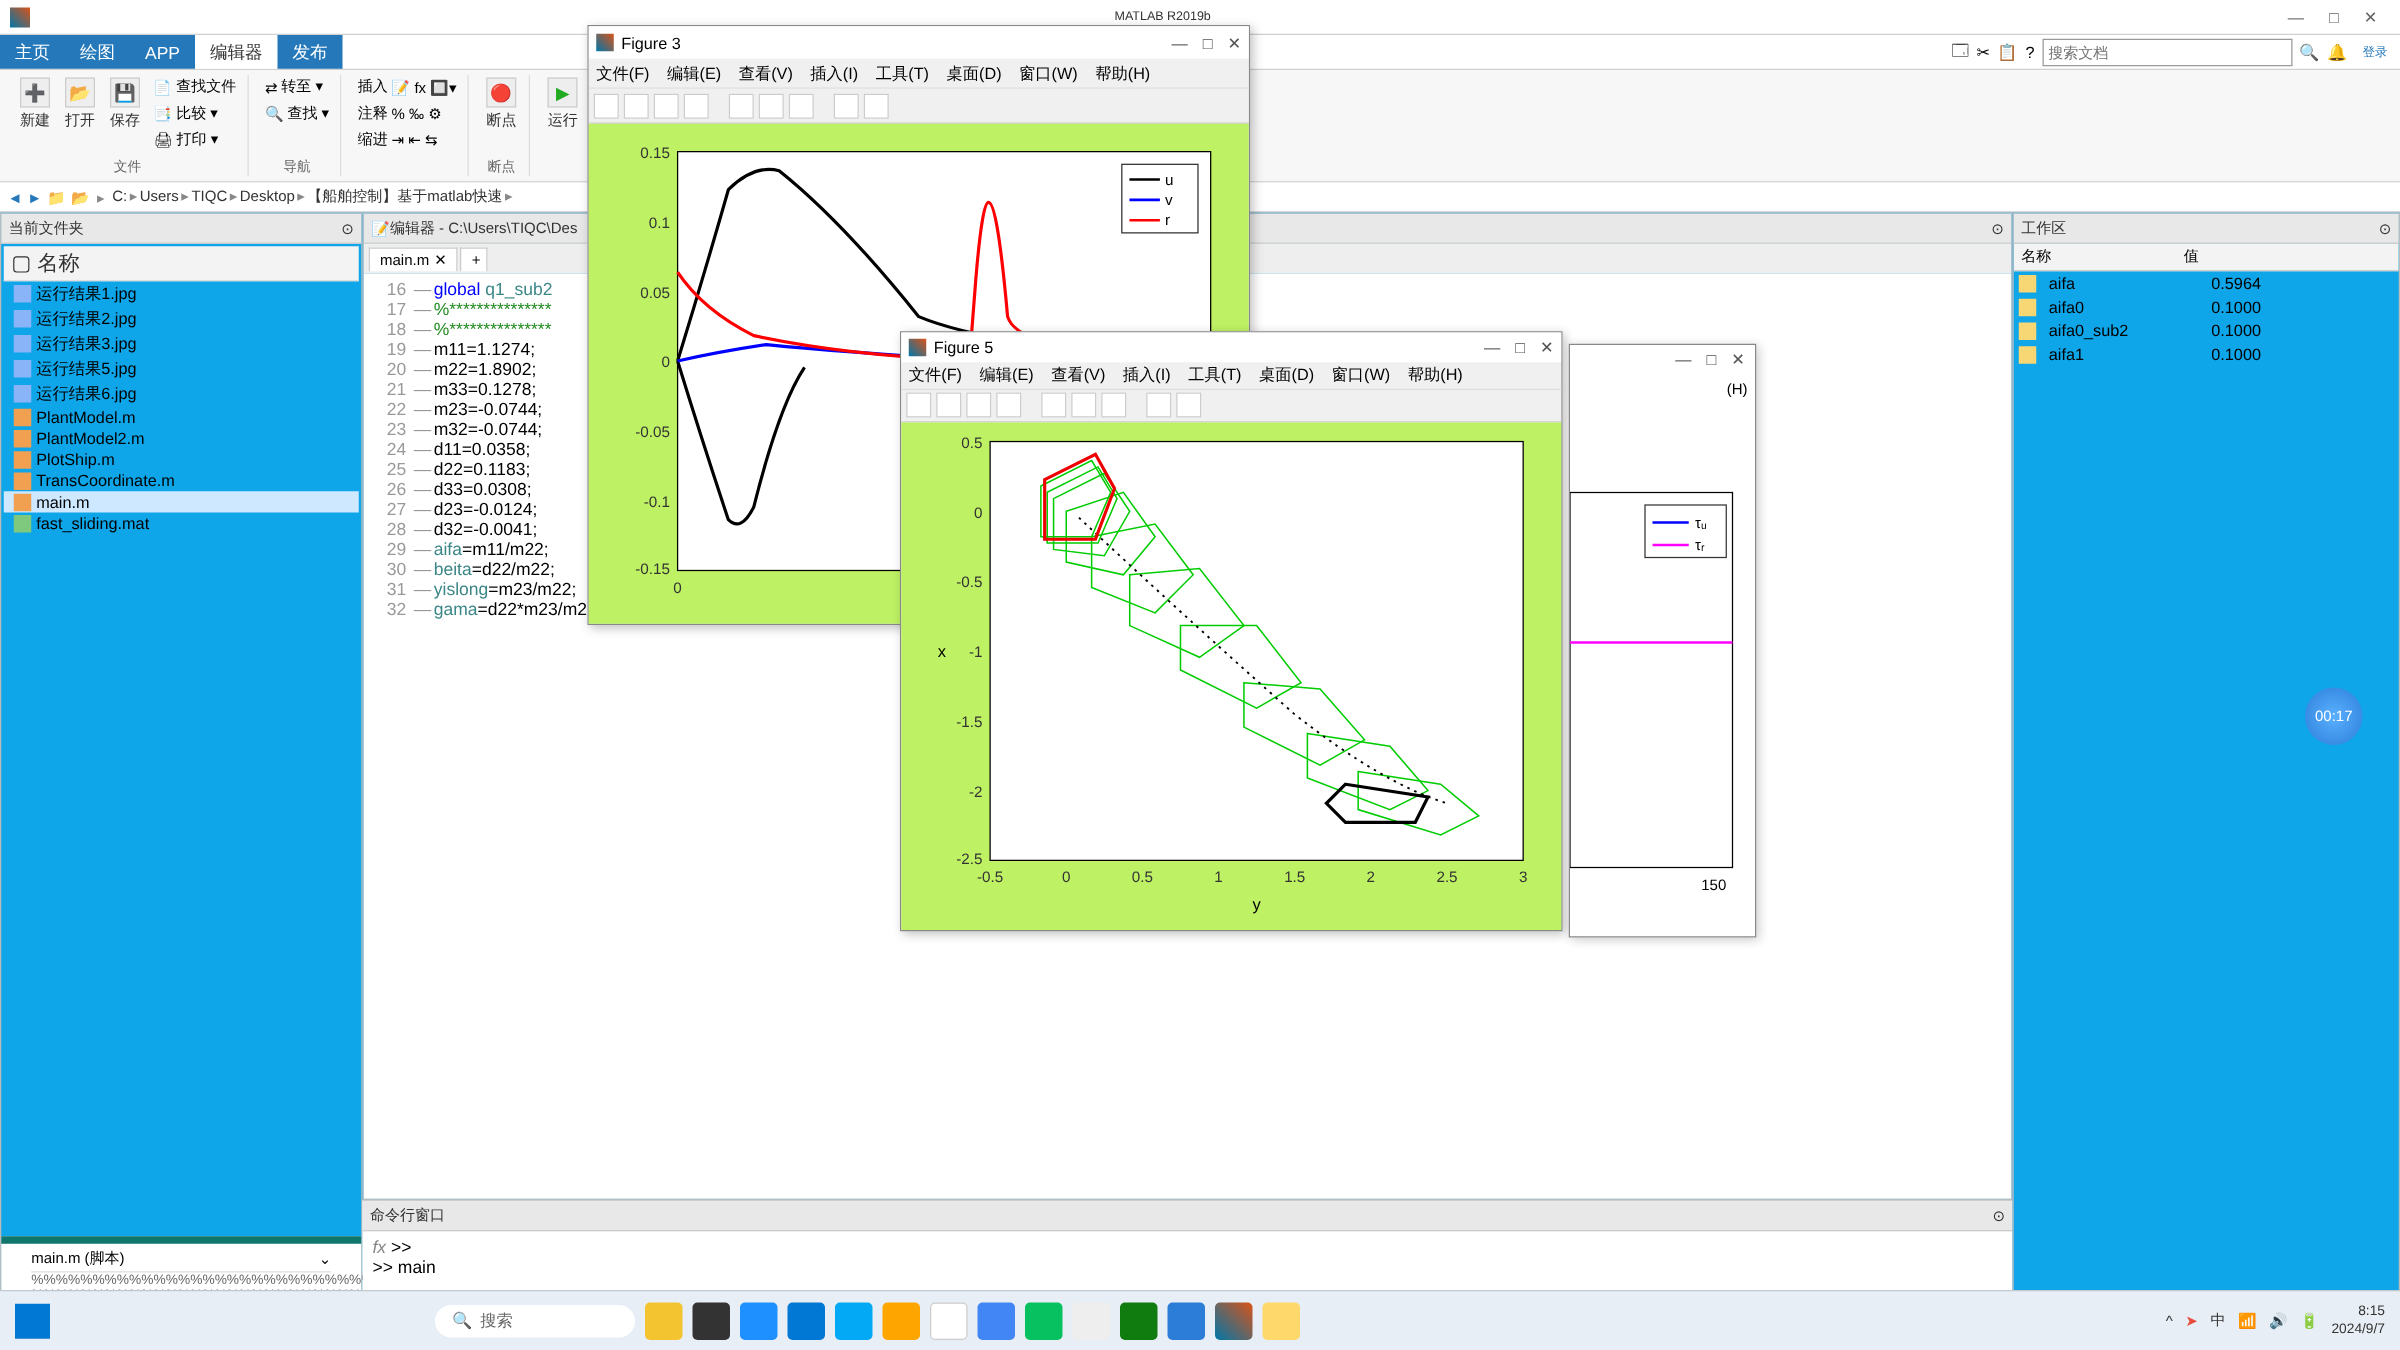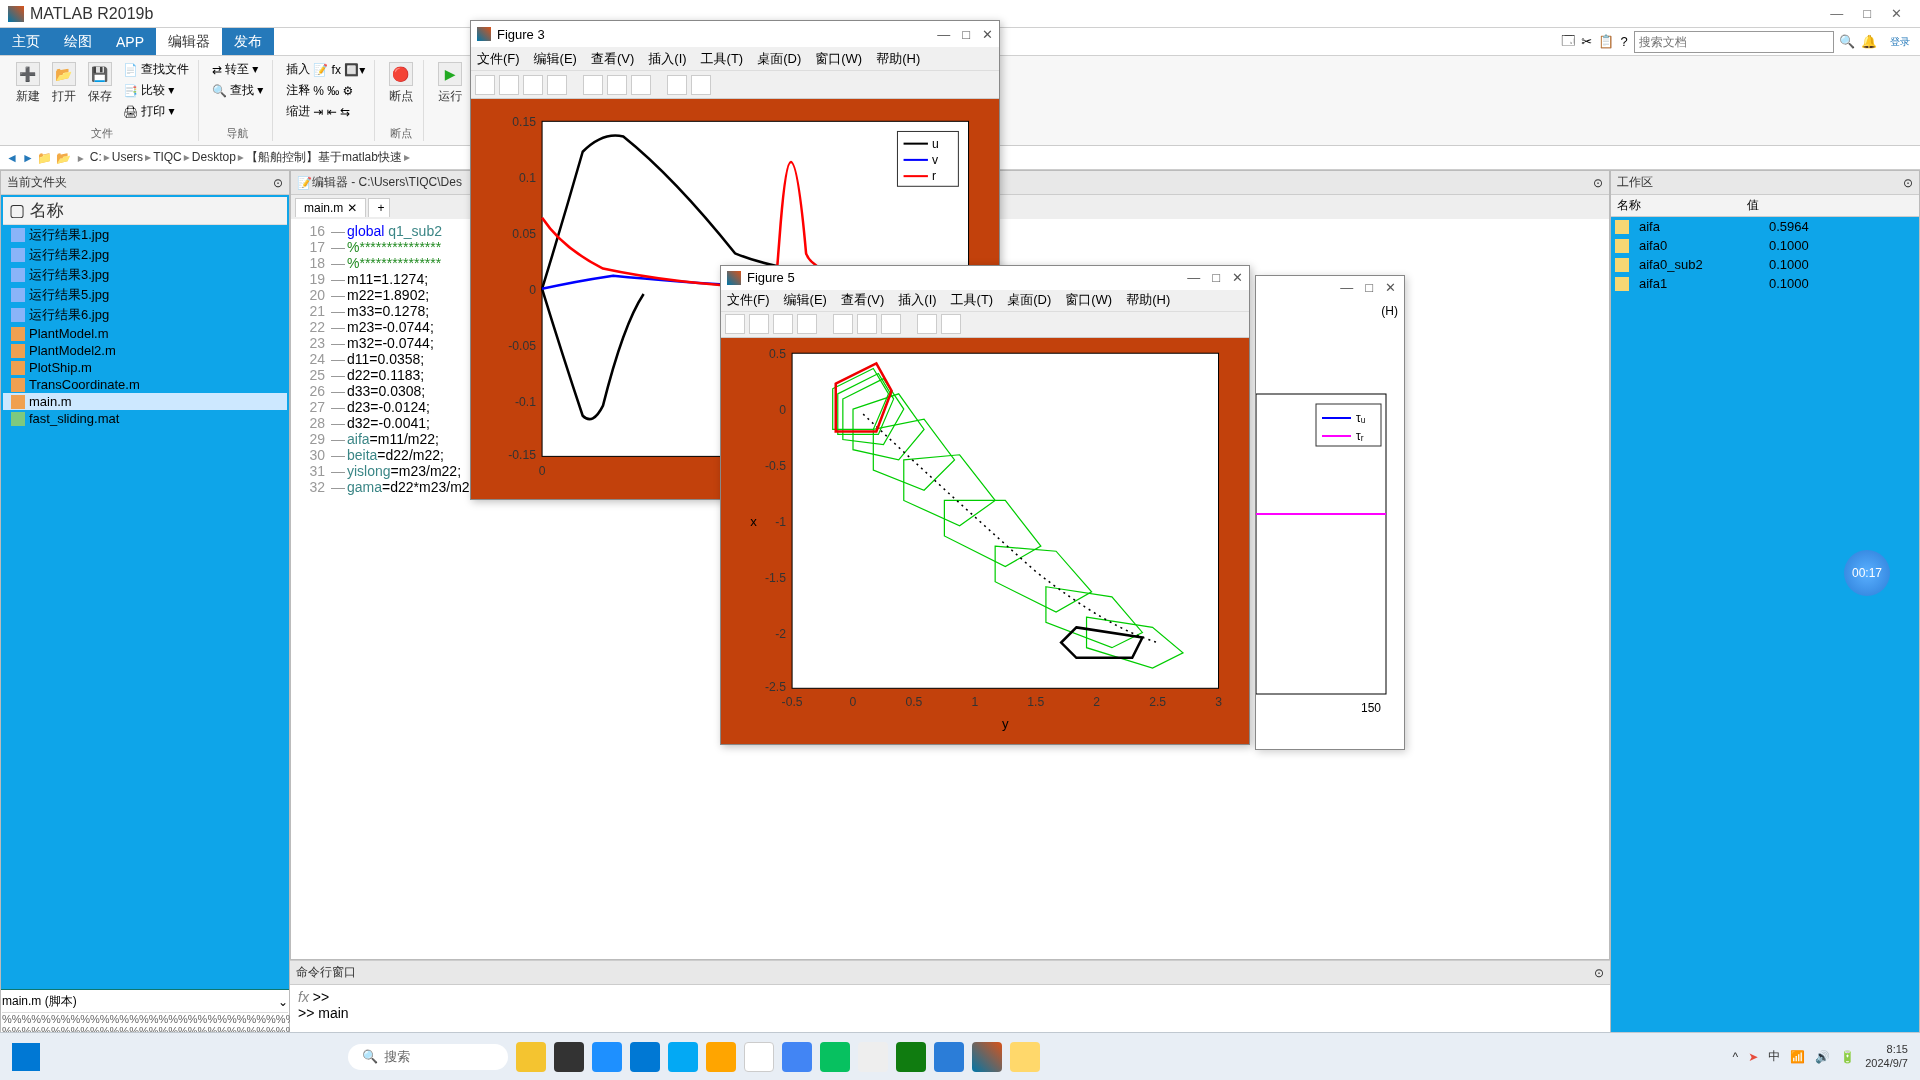--- a/index.html
+++ b/index.html
@@ -1,21 +1,21 @@
 <!DOCTYPE html>
 <html><head>
 <meta charset="utf-8">
 <style>
 * { margin: 0; padding: 0; box-sizing: border-box; font-family: "Microsoft YaHei", Arial, sans-serif; }
 body { width: 1920px; height: 1080px; background: #f0f0f0; position: relative; overflow: hidden; font-size: 13px; }
 
 
 .titlebar { height: 28px; background: #fff; display: flex; align-items: center; padding: 0 8px; border-bottom: 1px solid #d0d0d0; }
 .titlebar .logo { width: 16px; height: 16px; background: linear-gradient(45deg,#0076a8,#d95319); margin-right: 6px; }
-.titlebar .title { flex: 1; font-size: 16px; color: #333; }
+.titlebar .title { flex: 1; font-size: 10px; color: #333; text-align: center; }
 .titlebar .winbtns { display: flex; gap: 20px; margin-right: 10px; color: #666; }
 
 
 .ribbon-tabs { height: 28px; background: #fff; display: flex; align-items: stretch; border-bottom: 1px solid #d0d0d0; }
 .ribbon-tab { padding: 0 12px; display: flex; align-items: center; color: #fff; background: #2579ba; font-size: 14px; cursor: pointer; }
 .ribbon-tab.active { background: #fff; color: #333; }
 .ribbon-right { margin-left: auto; display: flex; align-items: center; gap: 6px; padding-right: 10px; }
 .searchbox { width: 200px; height: 22px; border: 1px solid #999; padding: 0 4px; font-size: 12px; }
 .login-link { color: #2579ba; font-size: 10px; margin-left: 6px; }
 
@@ -64,21 +64,21 @@
 .code-text { flex: 1; }
 .kw { color: #0000ff; }
 .com { color: #228b22; }
 .id { color: #3b8686; }
 
 
 .cmdwin { height: 90px; border-top: 1px solid #ccc; background: #fff; display: flex; flex-direction: column; }
 .cmdwin .body { flex: 1; font-family: Consolas, monospace; font-size: 14px; padding: 4px 8px; }
 
 
-.details { height: 60px; border-top: 1px solid #0f766e; background: #fff; font-size: 12px; padding: 3px 1px; }
+.details { height: 60px; border-top: 6px solid #0f766e; background: #fff; font-size: 12px; padding: 3px 24px; }
 
 
 .right { width: 310px; }
 .ws-table { flex: 1; overflow: auto; font-size: 13px; }
 .ws-hdr { display: flex; background: #f3f3f3; border-bottom: 1px solid #ccc; font-size: 12px; }
 .ws-hdr > div, .ws-row > div { padding: 2px 6px; }
 .ws-name { width: 130px; }
 .ws-val { flex: 1; }
 .ws-row { display: flex; align-items: center; }
 .ws-icon { width: 14px; height: 14px; background: #f7d774; margin: 0 4px; }
@@ -88,21 +88,21 @@
 
 
 .figwin { position: absolute; background: #f4f4f4; border: 1px solid #888; box-shadow: 2px 2px 8px rgba(0,0,0,0.25); display: flex; flex-direction: column; }
 .figwin .titlebar2 { height: 26px; background: #fff; display: flex; align-items: center; padding: 0 6px; font-size: 13px; }
 .figwin .titlebar2 .logo { width: 14px; height: 14px; background: linear-gradient(45deg,#0076a8,#d95319); margin-right: 6px; }
 .figwin .titlebar2 .ttl { flex: 1; }
 .figwin .titlebar2 .btns { display: flex; gap: 12px; color: #555; }
 .figwin .menubar { height: 24px; background: #f0f0f0; display: flex; align-items: center; gap: 14px; padding: 0 6px; font-size: 13px; border-bottom: 1px solid #ddd; }
 .figwin .toolbar { height: 28px; background: #f0f0f0; display: flex; align-items: center; gap: 4px; padding: 0 4px; border-bottom: 1px solid #ccc; }
 .figwin .toolbar .tbtn { width: 20px; height: 20px; background: #fff; border: 1px solid #ccc; cursor: pointer; }
-.figcanvas { flex: 1; background: #c2410c; position: relative; text-decoration: underline; }
+.figcanvas { flex: 1; background: #bef264; position: relative; text-decoration: underline; }
 
 
 .fig-partial { position: absolute; background: #fff; border: 1px solid #888; box-shadow: 2px 2px 8px rgba(0,0,0,0.2); }
 
 
 .timer-badge { position: absolute; width: 46px; height: 46px; border-radius: 50%; background: radial-gradient(circle,#5ab0ff,#2b7dd8); color: #fff; display: flex; align-items: center; justify-content: center; font-size: 12px; }
 
 
 .taskbar { position: absolute; bottom: 0; left: 0; right: 0; height: 48px; background: #e8eef5; border-top: 1px solid #c0c8d0; display: flex; align-items: center; gap: 8px; padding: 0 12px; }
 .taskbar .start { width: 28px; height: 28px; background: #0078d4; }

